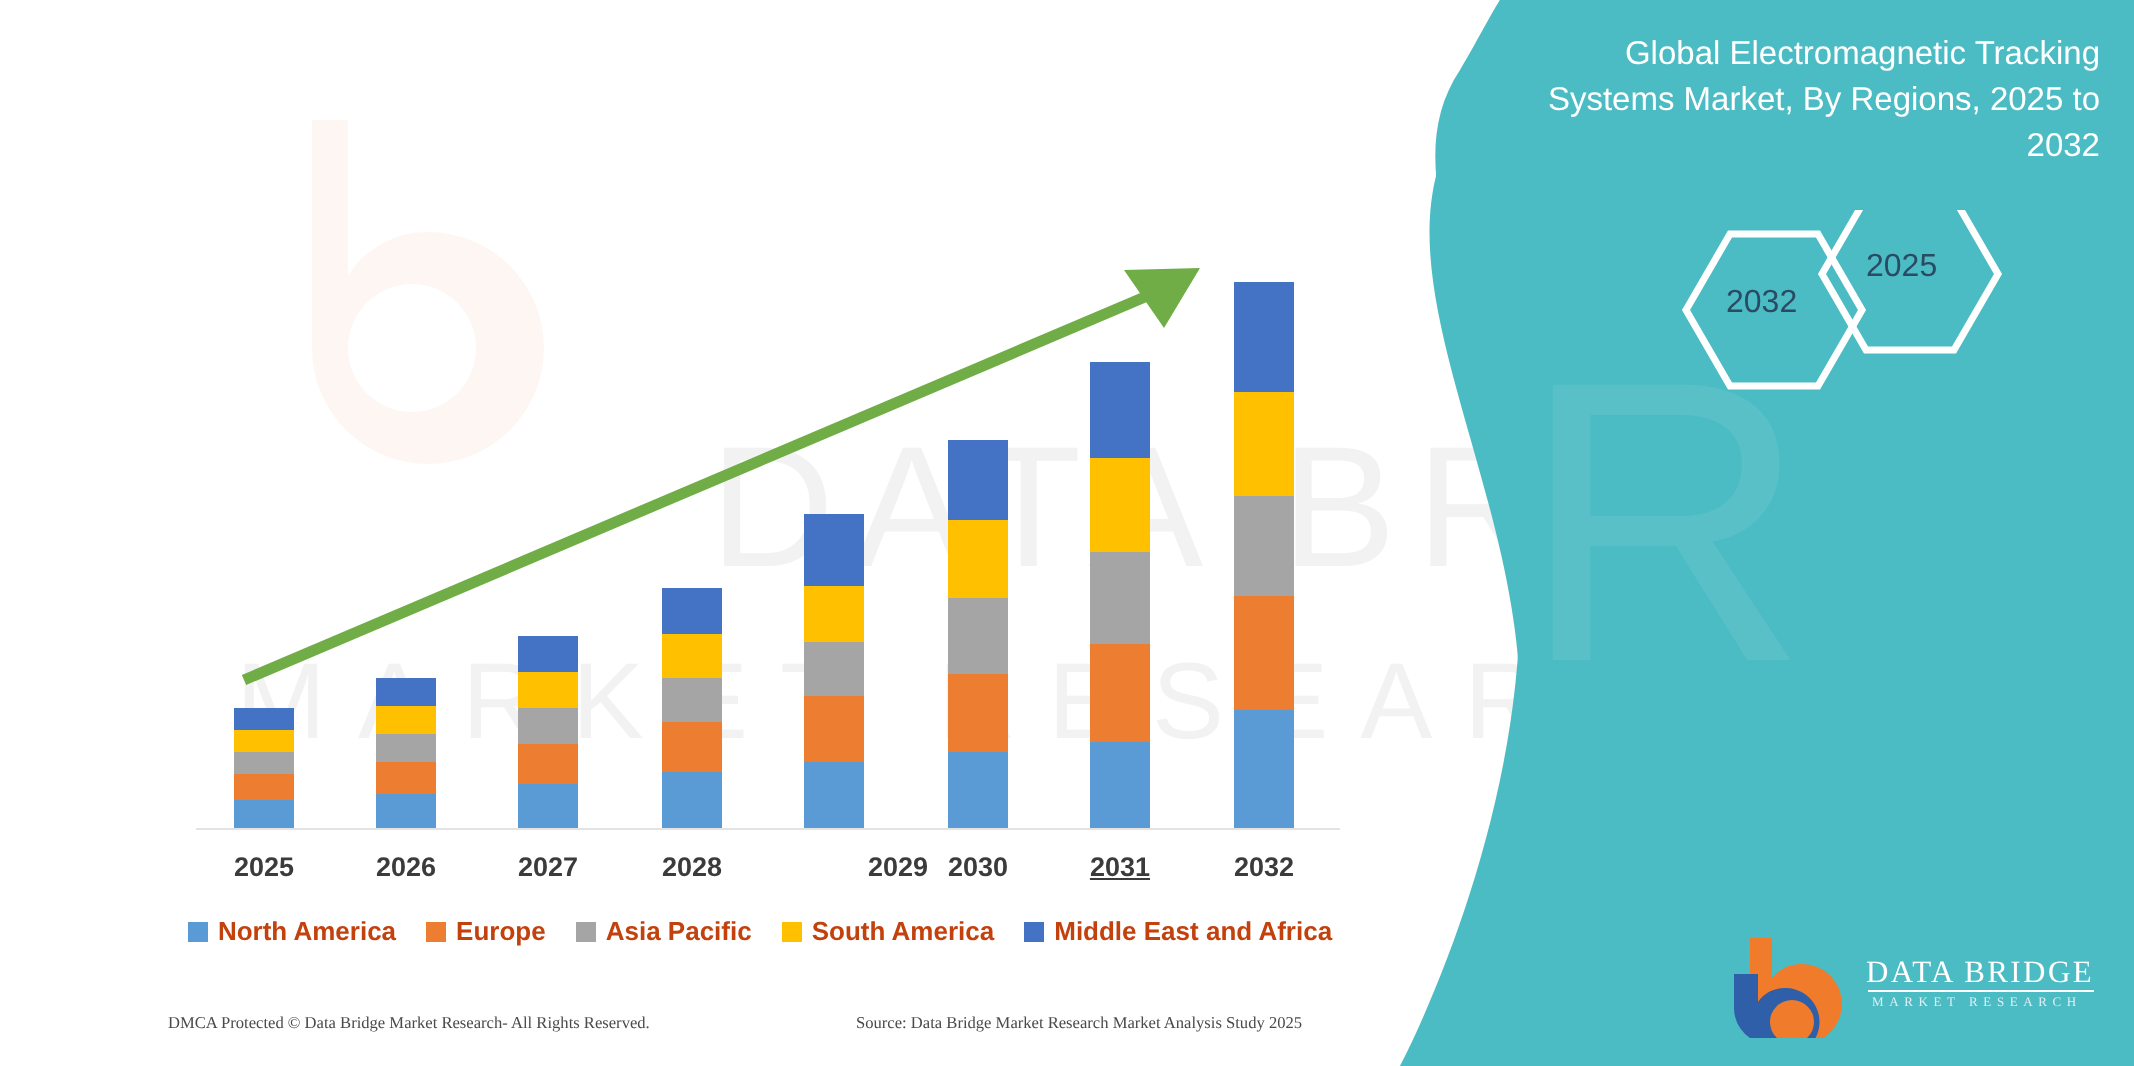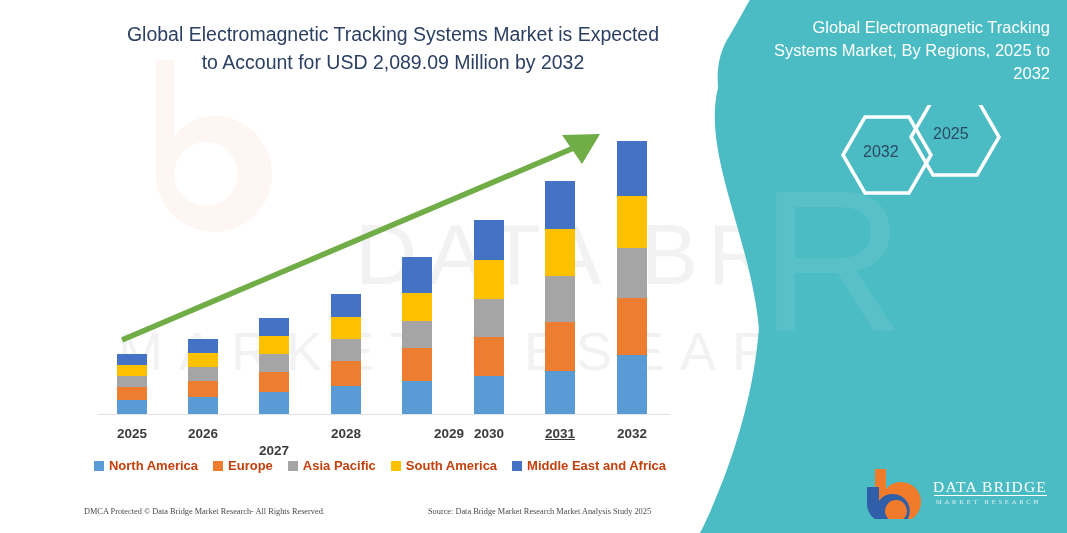--- a/index.html
+++ b/index.html
@@ -110,21 +110,20 @@
 
   <svg class="wm-b" viewBox="0 0 190 210">
     <path d="M30 0 h26 v78 a46 46 0 0 1 40 -22 a58 58 0 0 1 0 116 a58 58 0 0 1 -58 -58 V0 z
              M56 114 a32 32 0 1 0 64 0 a32 32 0 0 0 -64 0 z" fill="#fdeee7"></path>
   </svg>
   <div class="wm-text wm-data">DATA BRIDGE</div>
   <div class="wm-text wm-mkt">MARKET RESEARCH</div>
 
   <div class="left-panel">
 
-    <div class="chart-title">Global Electromagnetic Tracking Systems Market is Expected to Account for USD 2,089.09 Million by 2032</div>
 
     <div class="axis-line"></div>
 
     <div class="bars" id="bars">
         <div class="bar" style="left: 117px; width: 30px; top: 354px; height: 60px;">
           <span class="seg" style="height: 11px; background: rgb(68, 114, 196);"></span>
           <span class="seg" style="height: 11px; background: rgb(255, 192, 0);"></span>
           <span class="seg" style="height: 11px; background: rgb(165, 165, 165);"></span>
           <span class="seg" style="height: 13px; background: rgb(237, 125, 49);"></span>
           <span class="seg" style="height: 14px; background: rgb(91, 155, 213);"></span>
@@ -181,21 +180,21 @@
       </div>
 
     <svg class="arrow-svg" viewBox="0 0 760 440">
       <line id="arrow-line" x1="122" y1="340" x2="583" y2="144" stroke="#70ad47" stroke-width="5.5" stroke-linecap="butt"></line>
       <polygon id="arrow-head" points="600,134 562,135 582,164" fill="#70ad47"></polygon>
     </svg>
 
     <div class="xlabels" id="xlabels">
         <div class="xlabel" style="left: 102px;">2025</div>
         <div class="xlabel" style="left: 173px;">2026</div>
-        <div class="xlabel" style="left: 244px; margin-top: 17px;">2027</div>
+        <div class="xlabel" style="left: 244px;">2027</div>
         <div class="xlabel" style="left: 316px;">2028</div>
         <div class="xlabel" style="left: 404px; text-align: right;">2029</div>
         <div class="xlabel" style="left: 459px;">2030</div>
         <div class="xlabel" style="left: 530px; text-decoration: underline;">2031</div>
         <div class="xlabel" style="left: 602px;">2032</div>
       </div>
 
     <div class="legend" id="legend">
         <div class="legend-item">
           <span class="legend-swatch" style="background: rgb(91, 155, 213);"></span>

